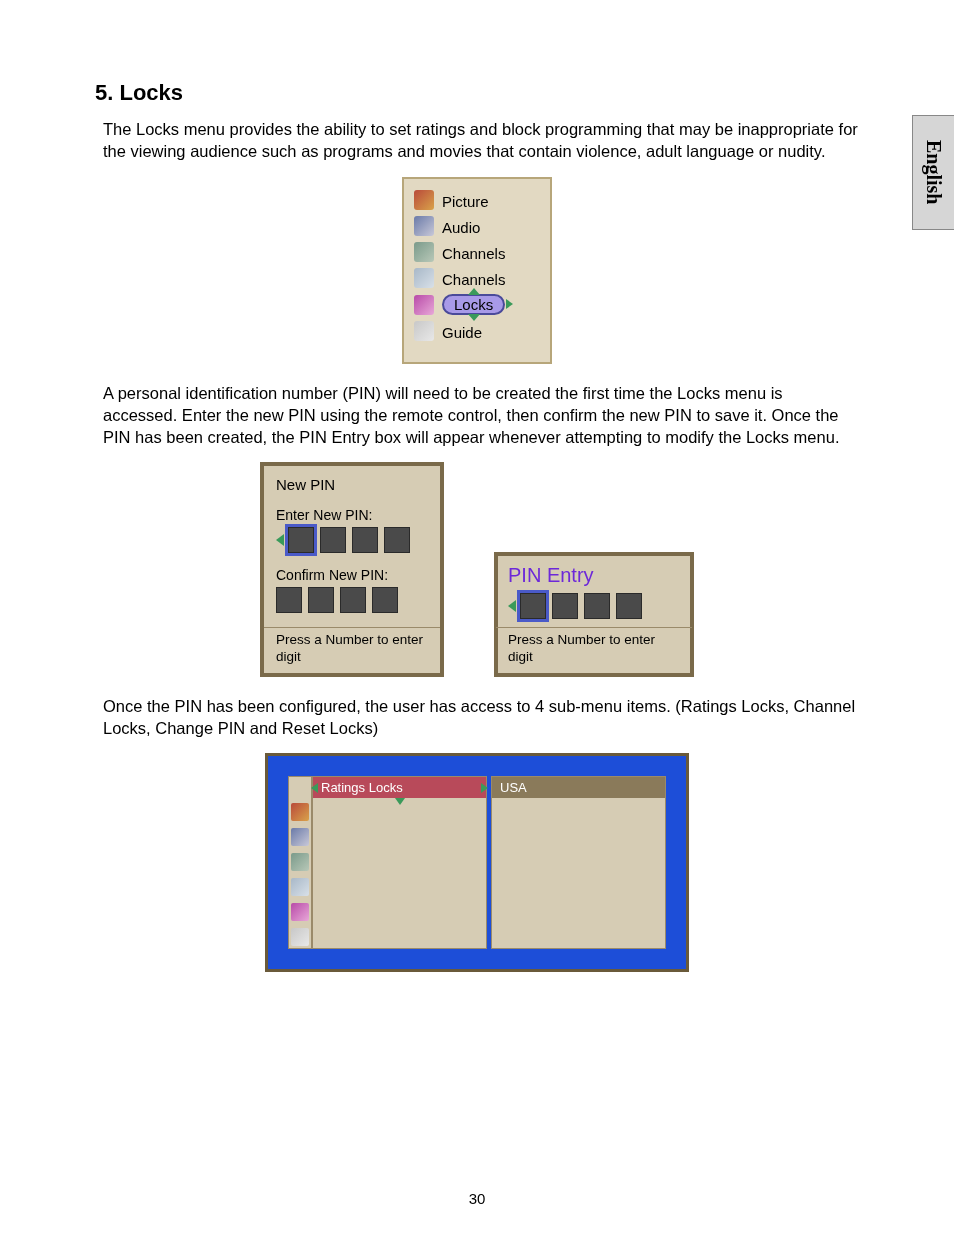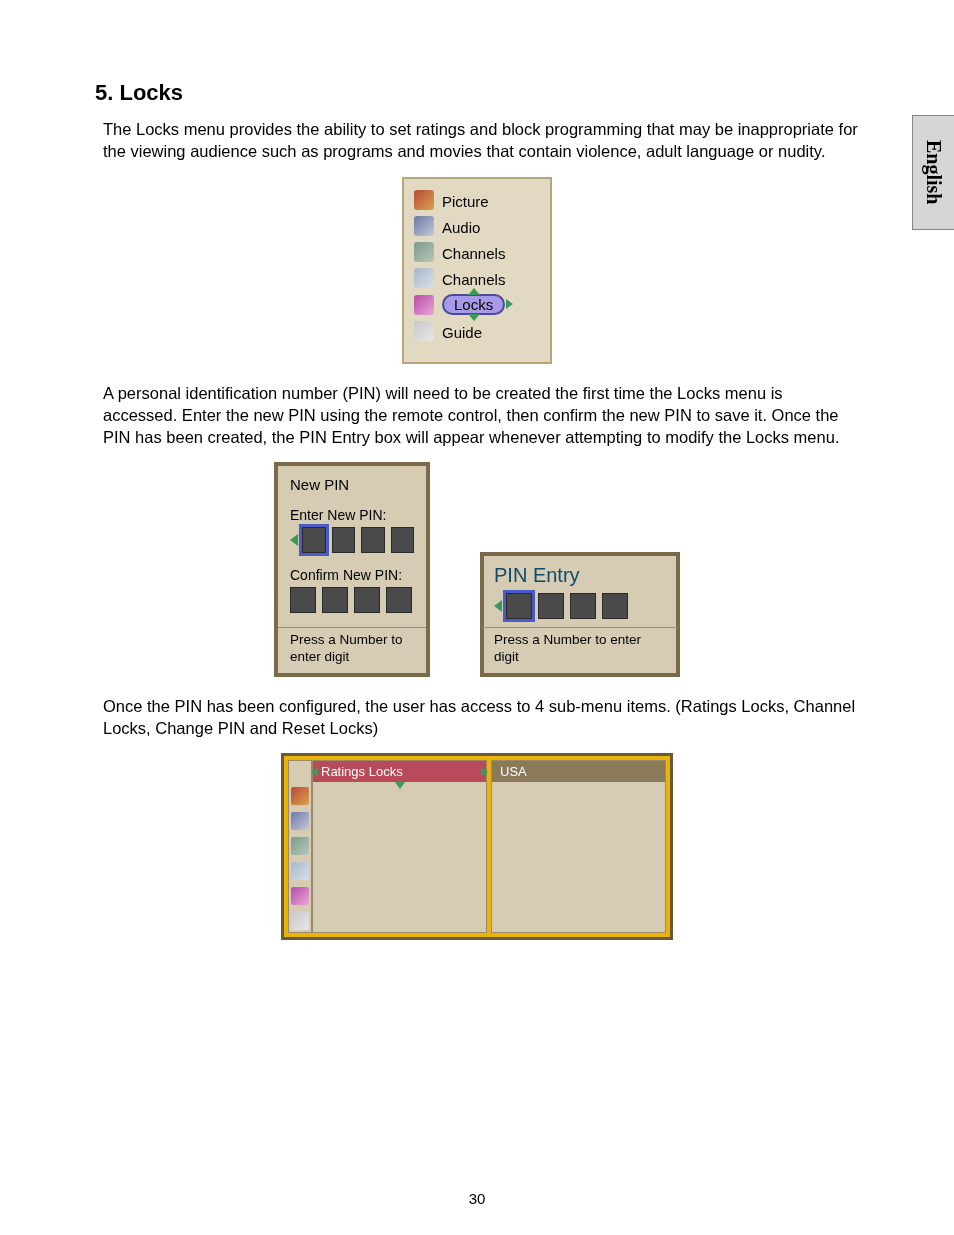--- a/index.html
+++ b/index.html
@@ -104,27 +104,27 @@
     display:flex;
     justify-content:center;
     align-items:flex-end;
     gap:50px;
     margin: 10px 0 18px 0;
   }
   .pin-dialog {
     background:#d6ccb4;
     border:4px solid #7a6a4a;
     padding:10px 12px 8px 12px;
-    width:156px;
+    width:184px;
     text-align:left;
     font-size:14px;
   }
   .pin-dialog.small { width:200px; padding:8px 10px; }
   .pin-title { font-size:15px; margin-bottom:14px; }
-  .pin-title-blue { color:#0c4a6e; font-size:20px; margin-bottom:6px; font-weight:normal;}
+  .pin-title-blue { color:#6d28d9; font-size:20px; margin-bottom:6px; font-weight:normal;}
   .pin-label { font-size:14px; margin:4px 0 4px 0; }
   .pin-digits {
     display:flex; gap:6px; align-items:center; margin:4px 0 14px 0; position:relative;
   }
   .pin-digits.compact { margin:2px 0 8px 0; }
   .pin-digit {
     width:26px; height:26px;
     background:#4a4a4a;
     border:1px solid #2a2a2a;
   }
@@ -135,22 +135,22 @@
     width:0;height:0;border-top:6px solid transparent;border-bottom:6px solid transparent;border-right:8px solid #3a9a5a;
     margin-right:-2px;
   }
   .pin-divider { border:none;border-top:1px solid #9a8a6a; margin:6px -12px 4px -12px; }
   .pin-hint { font-size:13.5px; line-height:1.2; }
 
   
   .submenu-wrap {
     display:inline-flex;
     border:3px solid #6a5a3a;
-    background:#eab308;
-    padding:4px;
+    background:#1d4ed8;
+    padding:20px;
     gap:0;
     text-align:left;
   }
   .submenu-iconcol {
     width:24px;
     background:#d6ccb4;
     padding:26px 2px 2px 2px;
     display:flex; flex-direction:column; gap:7px;
     border:1px solid #9a8a6a;
   }

